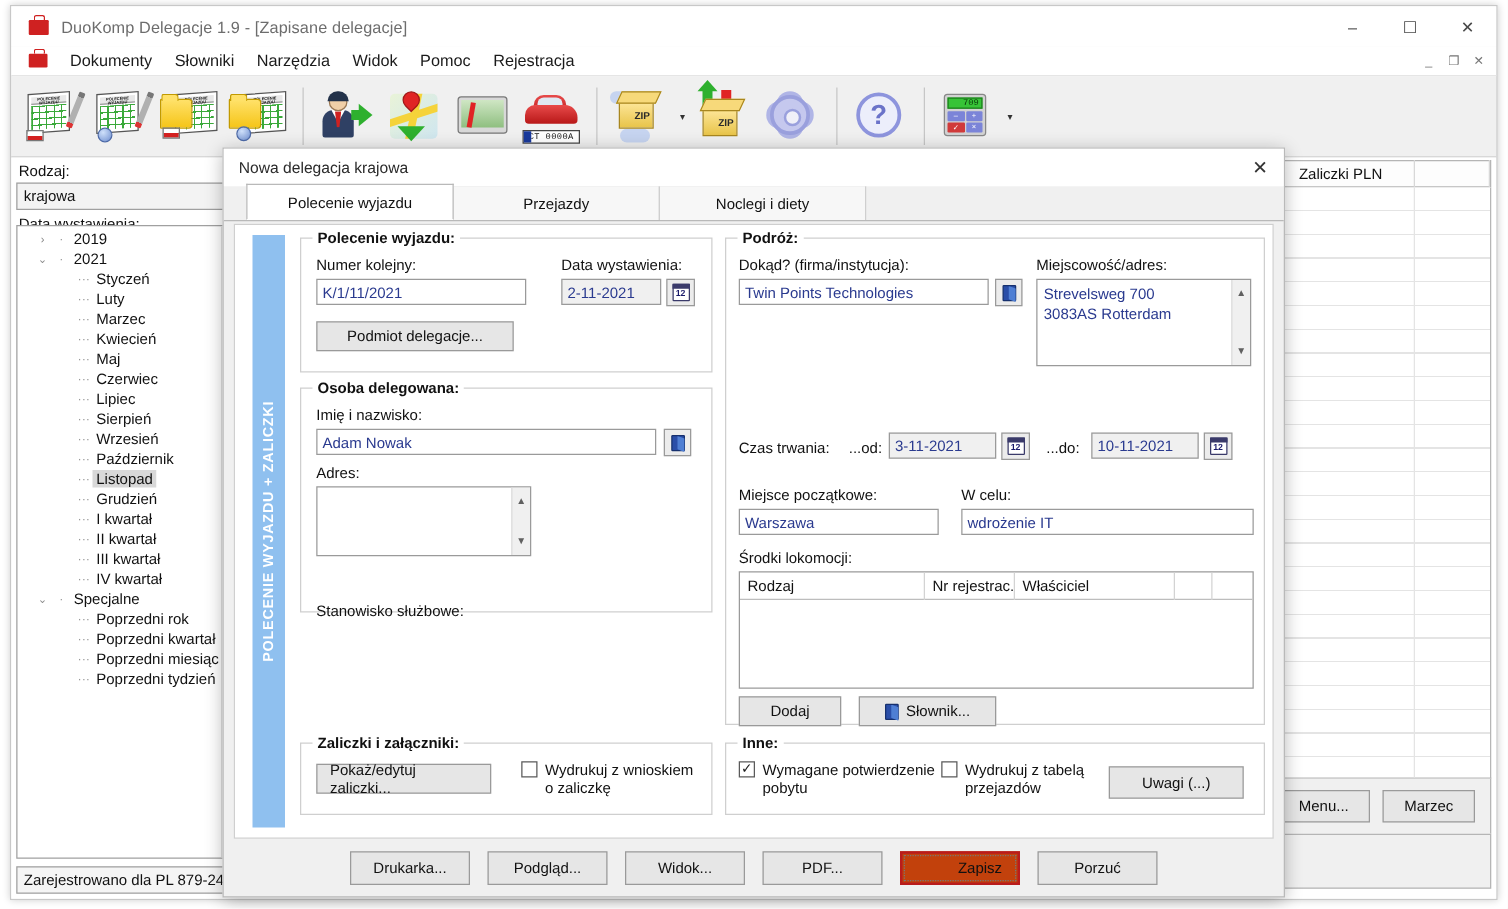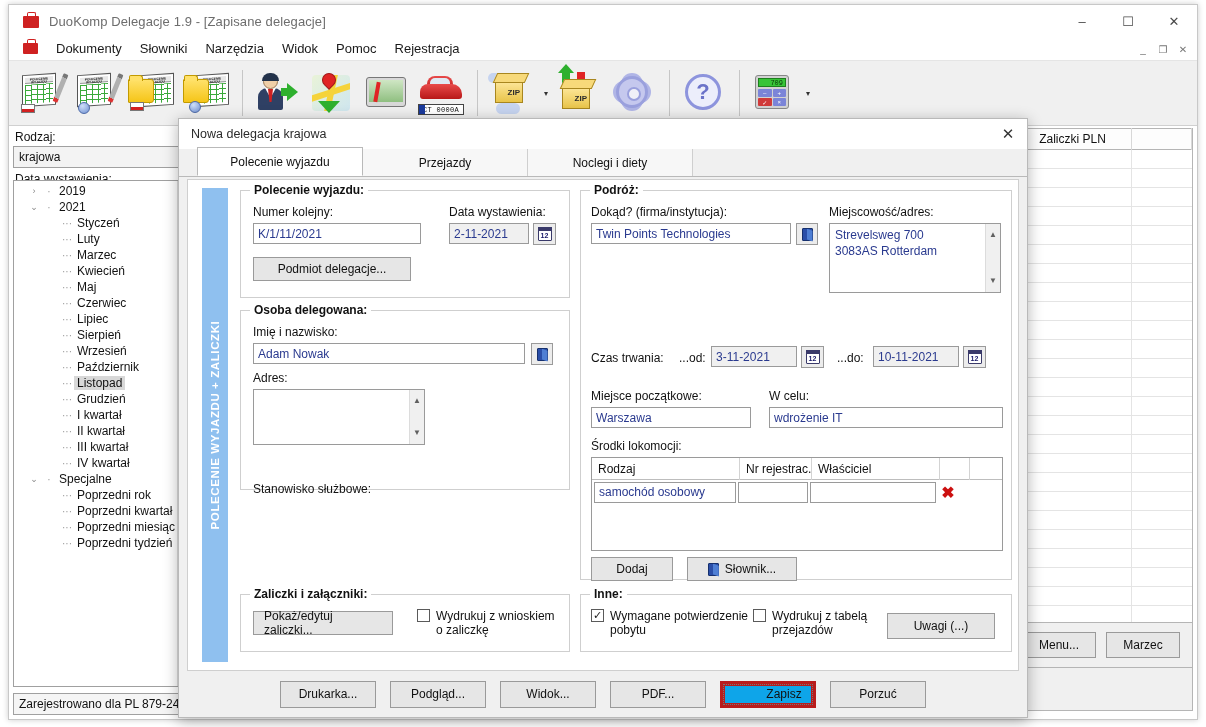--- a/index.html
+++ b/index.html
@@ -674,21 +674,21 @@
     position: absolute; left: 0; right: 0; bottom: 0; height: 46px;
     display: flex; align-items: center; justify-content: center; gap: 14px;
   }
   .fbtn {
     width: 96px; height: 27px;
     border: 1px solid #9a9a9a; background: #e6e6e6;
     font-size: 12px; color: #111;
     display: flex; align-items: center; justify-content: center;
   }
   .fbtn.default {
-    border: 5px solid #b91c1c; background: #0ea5e9;
+    border: 2px solid #b91c1c; background: #c2410c;
     outline: 1px dotted #777; outline-offset: -4px; padding-left: 32px;
   }
 </style>
 </head>
 <body>
 
 <div id="root">
 
   <div class="app-window">
 
@@ -1127,26 +1127,20 @@
 
         <div class="flabel" style="position:absolute;left:10px;top:248px;">Środki lokomocji:</div>
 
         <div class="tbl" style="left:10px;top:266px;width:412px;height:94px;">
           <div class="tbl-head">
             <div class="th" style="width:148px;">Rodzaj</div>
             <div class="th" style="width:72px;">Nr rejestrac...</div>
             <div class="th" style="width:128px;">Właściciel</div>
             <div class="th" style="width:30px;"></div>
           </div>
-          <div class="tr">
-            <div class="td" style="width:142px;">samochód osobowy</div>
-            <div class="td" style="width:70px;"></div>
-            <div class="td" style="width:126px;"></div>
-            <div class="del-x">✖</div>
-          </div>
         </div>
 
         <div class="btn-s" style="position:absolute;left:10px;top:366px;width:82px;">Dodaj</div>
         <div class="btn-s" style="position:absolute;left:106px;top:366px;width:110px;">
           <span class="book"></span>
           <span>Słownik...</span>
         </div>
       </div>
 
       <div class="gb" style="left:52px; top:414px; width:330px; height:58px;">

